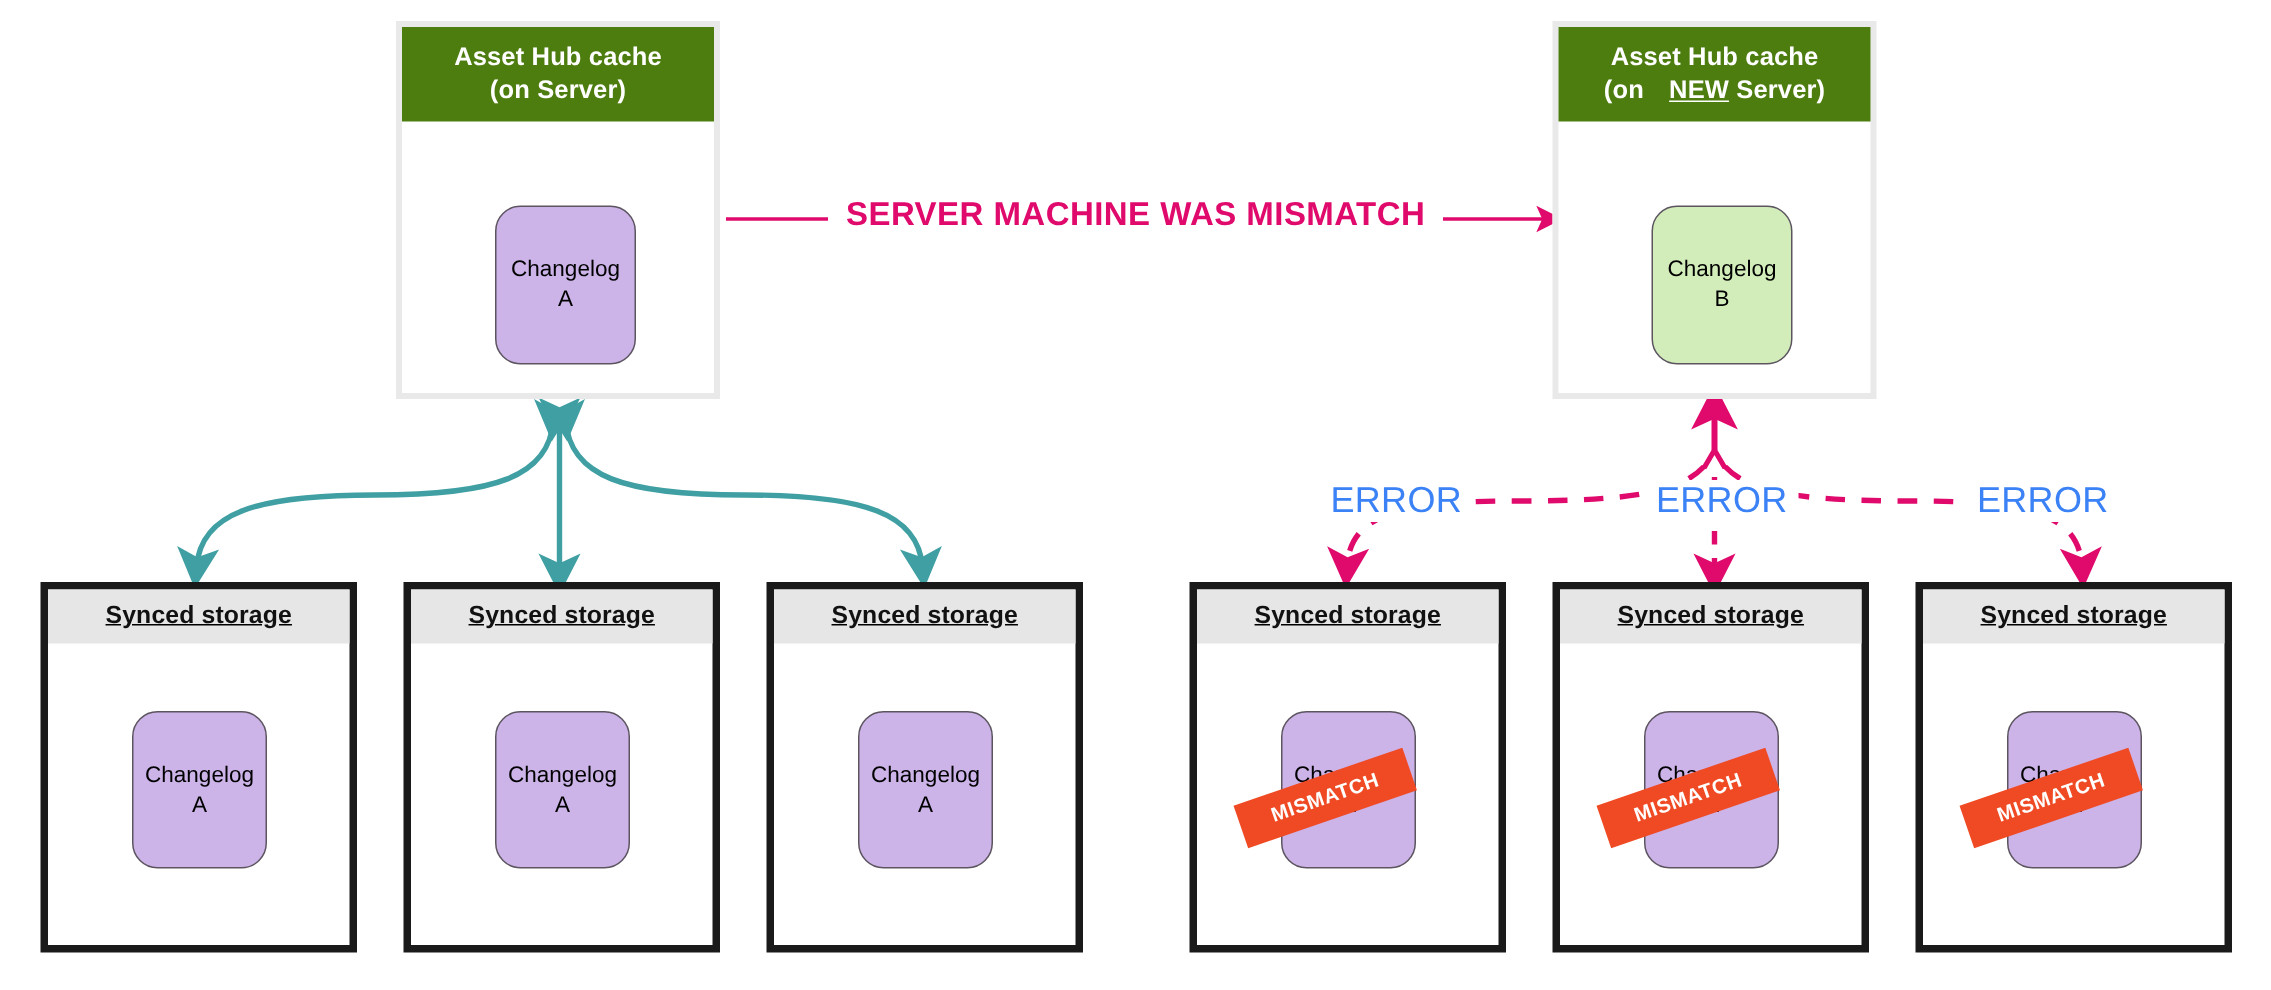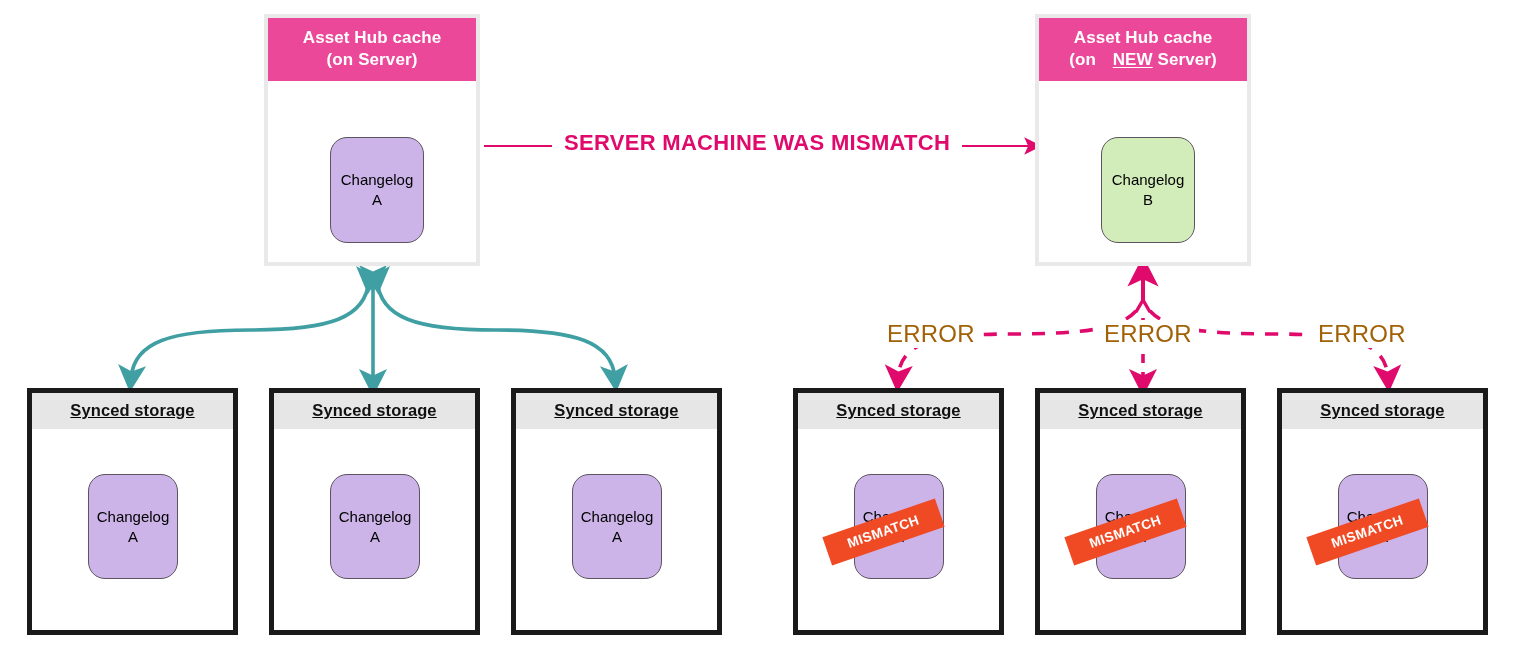--- a/index.html
+++ b/index.html
@@ -23,21 +23,21 @@
   }
 
   
   .hub-box{
     position:absolute;
     box-sizing:border-box;
     background:#ffffff;
     border:4px solid #e9e9e9;
   }
   .hub-header{
-    background:#ec4899;
+    background:#4d7c0f;
     color:#ffffff;
     font-weight:bold;
     font-size:17px;
     line-height:1.28;
     text-align:center;
     padding:9px 4px 10px 4px;
     letter-spacing:.1px;
   }
   .hub-header u{ text-decoration:underline; text-underline-offset:2px;margin-left:12px; }
   .hub-body{
@@ -110,21 +110,21 @@
     font-weight:bold;
     font-size:22px;
     letter-spacing:.3px;
     white-space:nowrap;
     background:#ffffff;
     padding:0 12px;
     z-index:4;
   }
   .err-label{
     position:absolute;
-    color:#a16207;
+    color:#3b82f6;
     font-size:24px;
     letter-spacing:.2px;
     white-space:nowrap;
     background:#ffffff;
     padding:0 7px;
     z-index:4;
   }
 </style>
 </head>
 <body>

